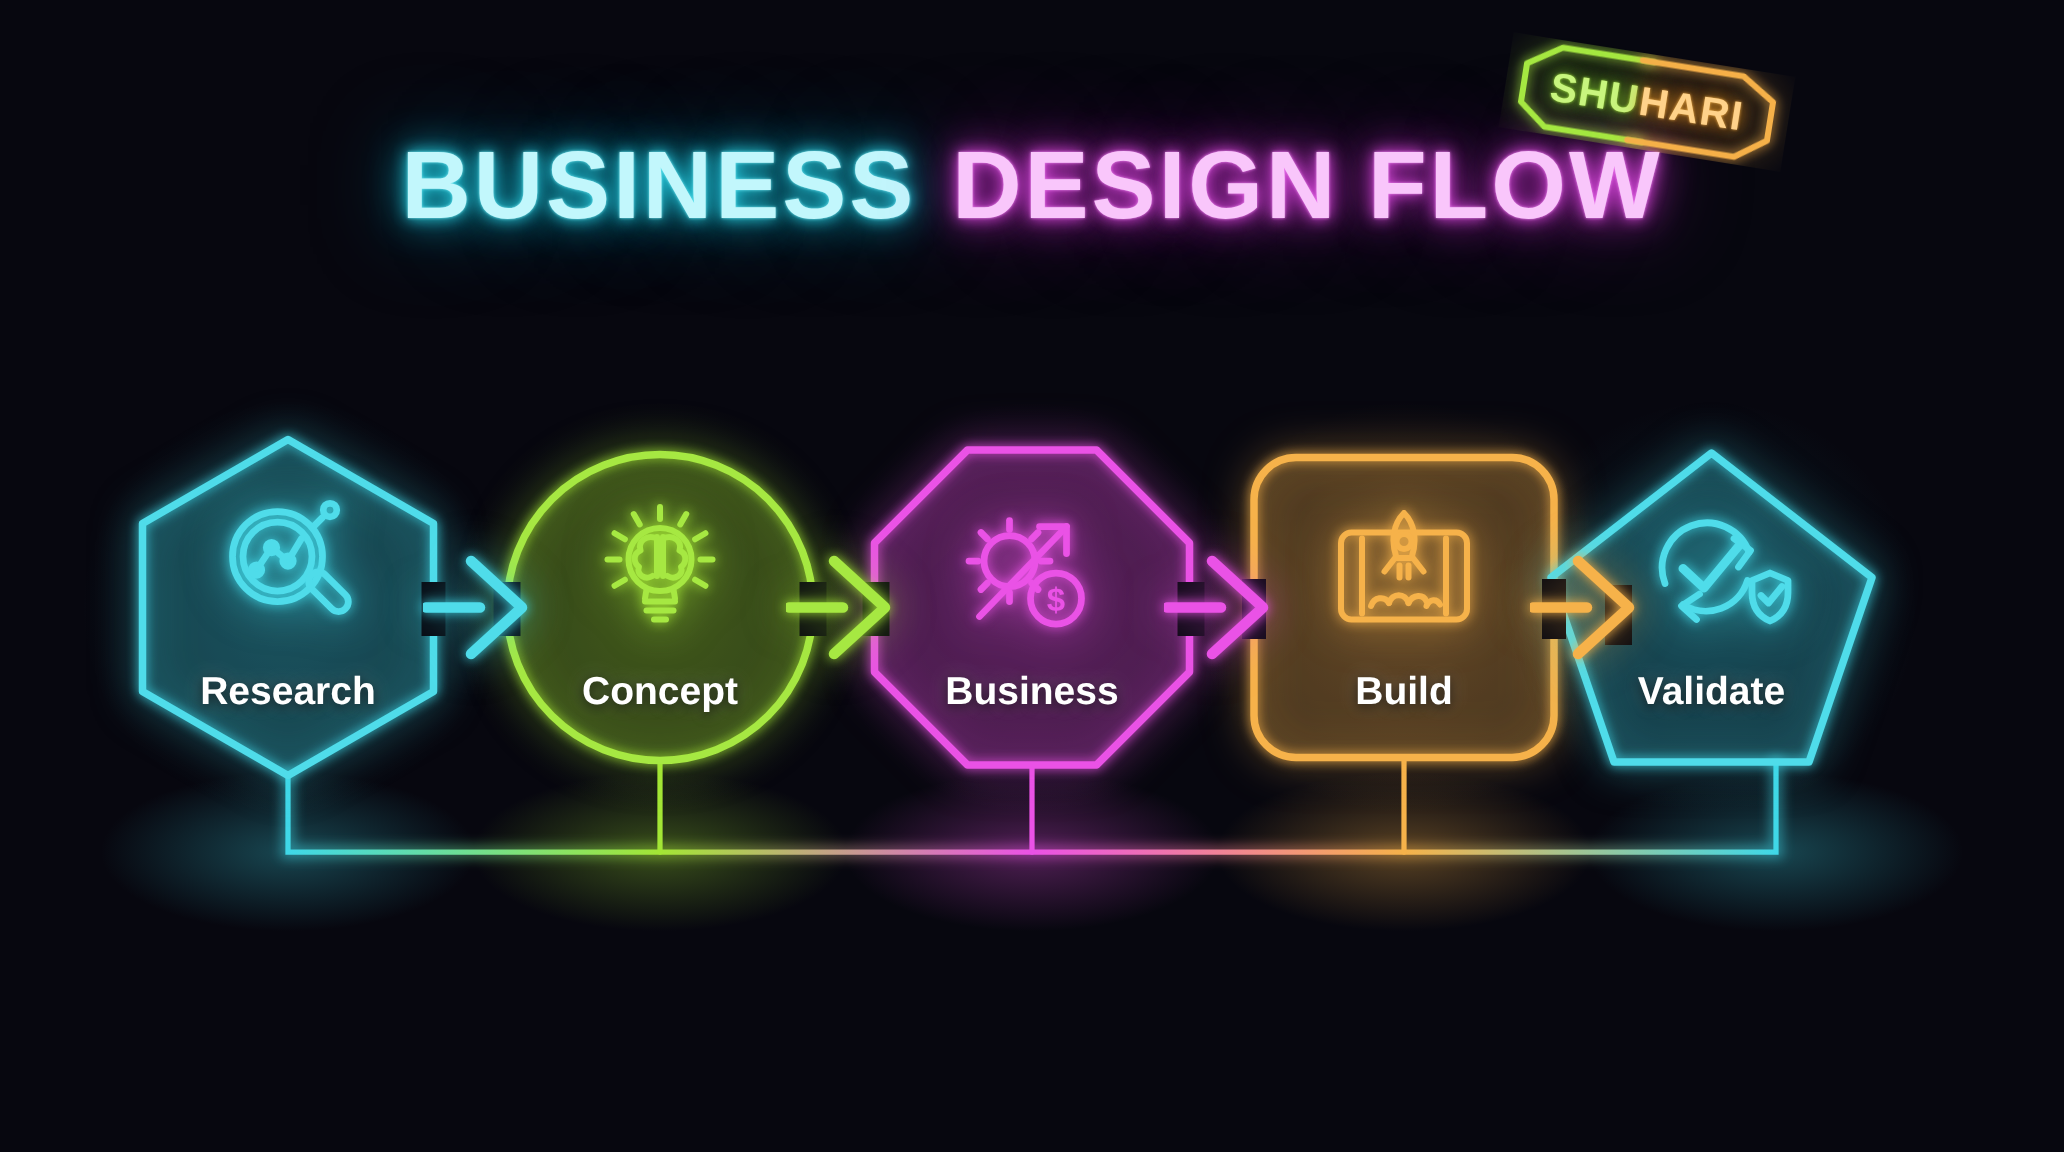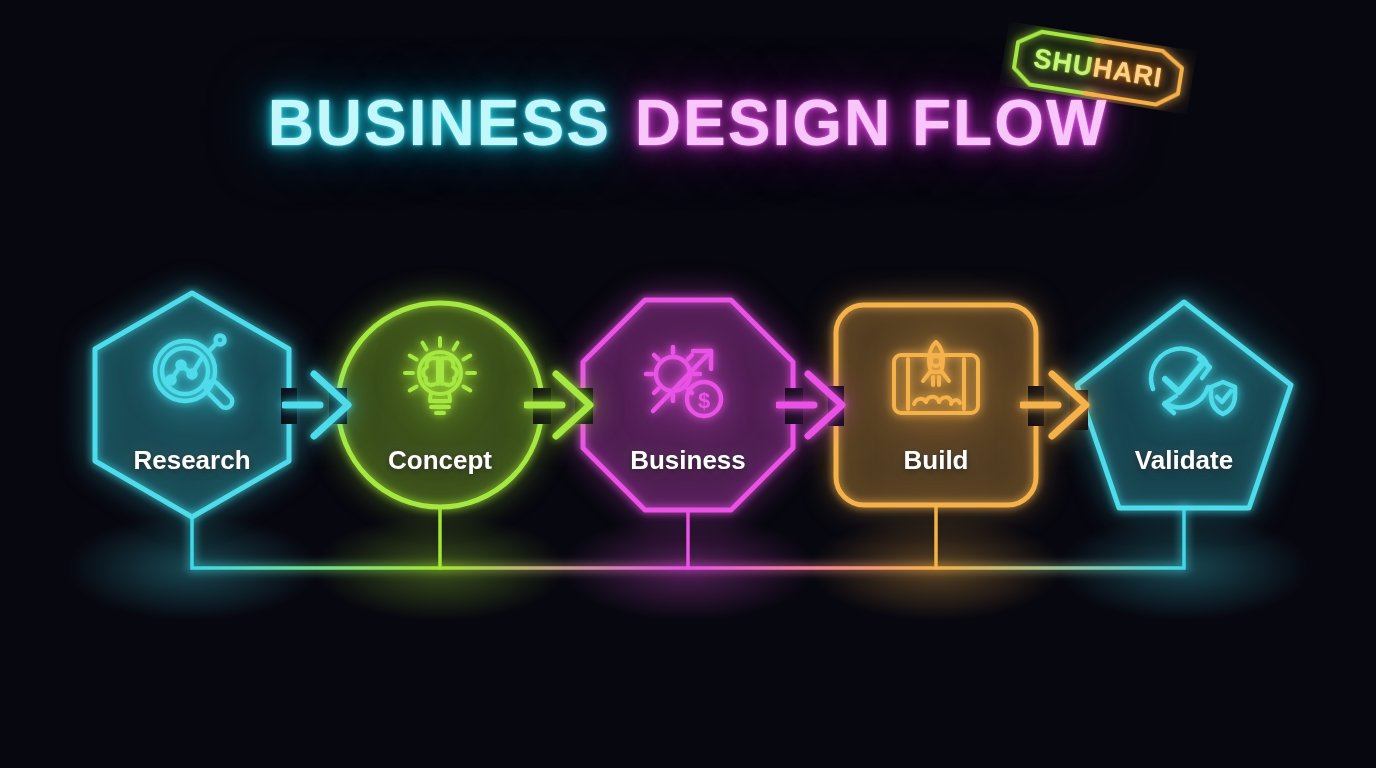--- a/index.html
+++ b/index.html
@@ -224,21 +224,21 @@
           <line x1="58" y1="50" x2="58" y2="58"></line>
         <path d="M33,77 c2,-6 9,-7 12,-2"></path>
         <path d="M45,75 c2,-7 11,-7 13,0"></path>
         <path d="M58,75 c3,-6 10,-6 12,-1"></path>
         <path d="M70,77 c2,-5 7,-5 9,-1"></path>
       </g>
     </svg>
     <div class="label">Build</div>
   </div>
 
-  <div class="stage" style="left:1069px;">
+  <div class="stage" style="left:1026px;">
     <div class="halo halo-cyan"></div>
     <svg class="shape neon-cyan" width="230" height="230" viewBox="0 0 230 230">
       <polygon points="115,12 222,95 180,218 50,218 8,95" fill="rgba(63,216,232,0.09)" stroke="#4fdcea" stroke-width="5" stroke-linejoin="round"></polygon>
     </svg>
     <svg class="icon neon-cyan" width="110" height="110" viewBox="0 0 110 110">
       <g class="stroke-cyan" stroke-width="4.5">
         <path d="M24,62 A29,29 0 1 1 80,41"></path>
         <polyline points="70,32 81,40 73,51"></polyline>
         <path d="M79,60 A29,29 0 0 1 36,76"></path>
         <polyline points="47,69 35,77 45,86"></polyline>

